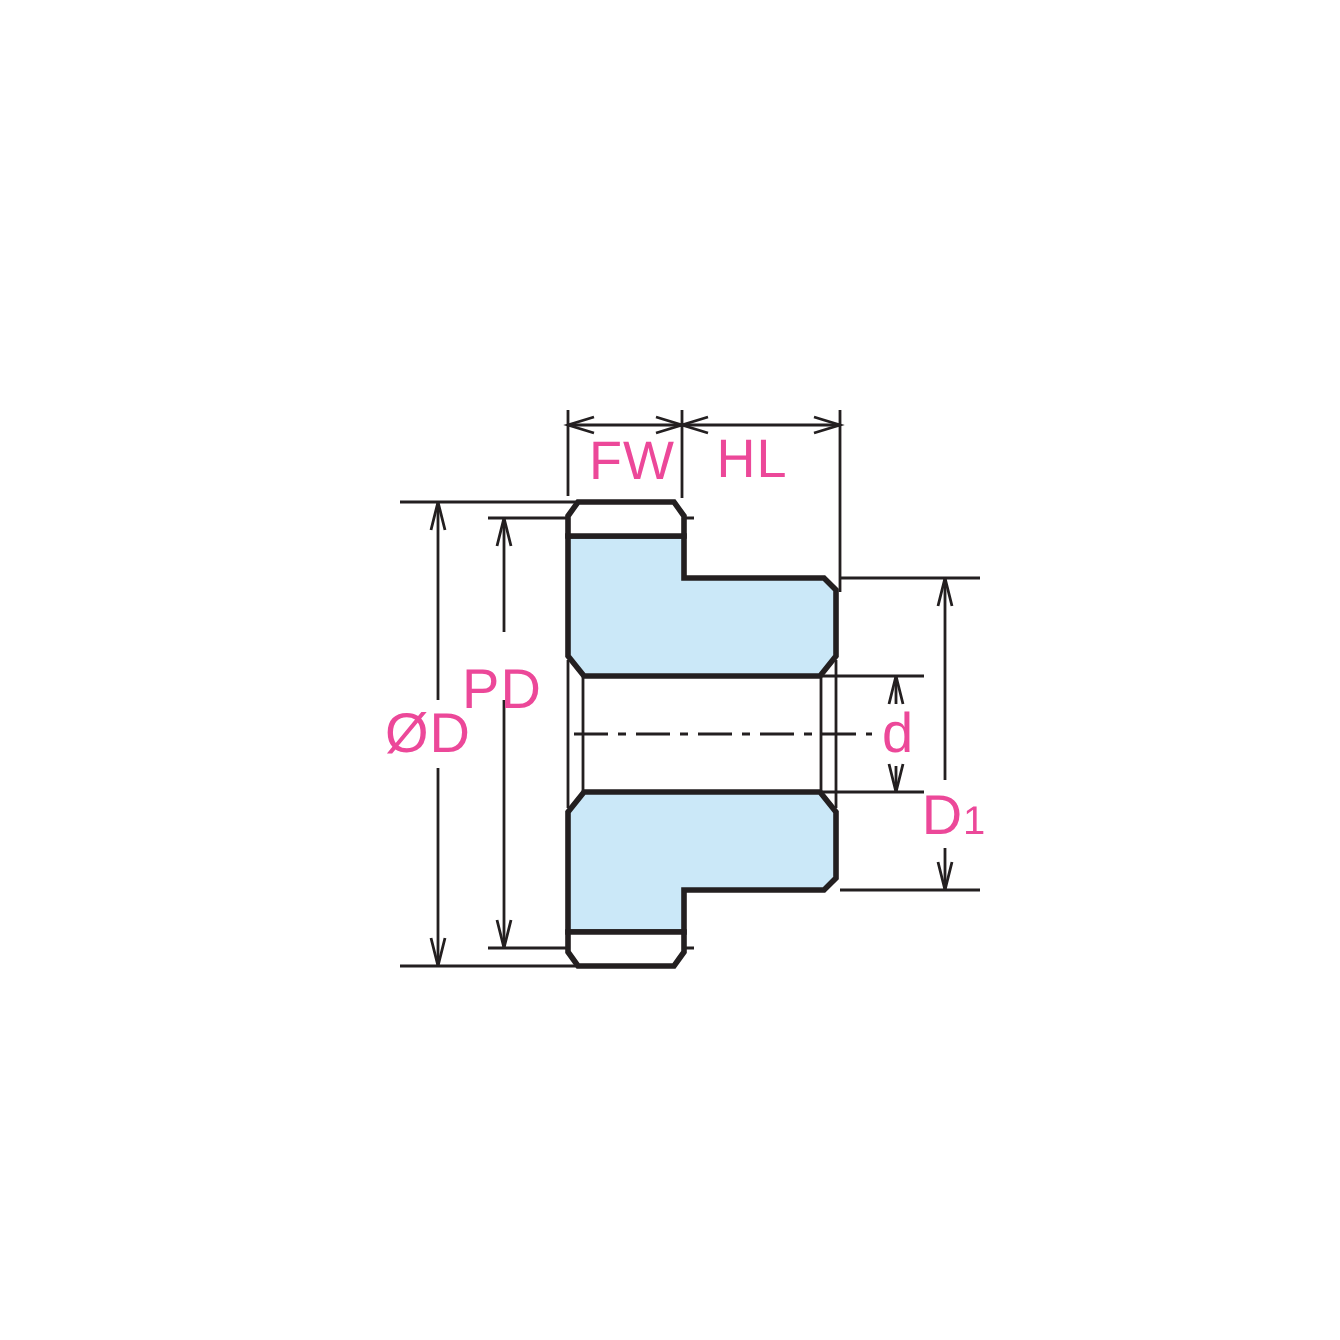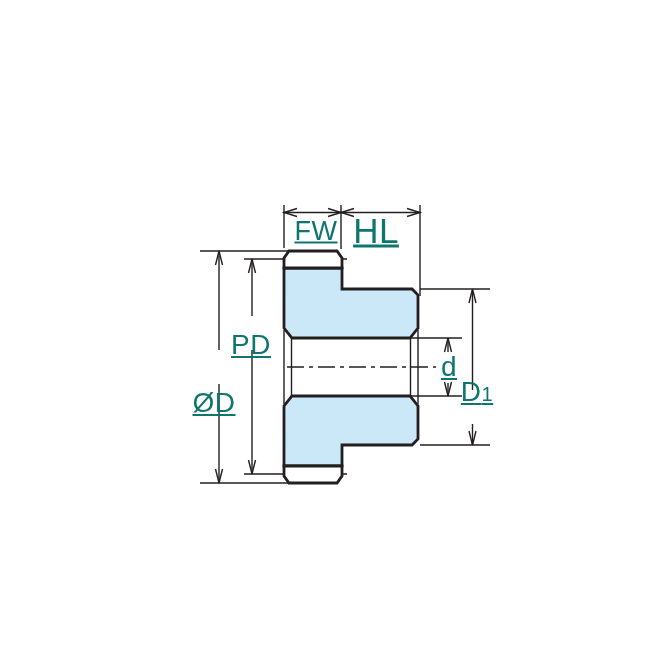--- a/index.html
+++ b/index.html
@@ -16,26 +16,25 @@
     overflow: hidden;
   }
   .canvas svg {
     position: absolute;
     left: 0;
     top: 0;
   }
   .dim-label {
     position: absolute;
     transform: translate(-50%, -50%);
-    color: #0f766e;
+    color: #ec4899;
     font-size: 28px;
     line-height: 1;
     white-space: nowrap;
     letter-spacing: 0.5px;
-    text-decoration: underline;
   }
   .dim-label .sub {
     font-size: 20px;
   }
 </style>
 </head>
 <body>
 
 <div class="canvas">
 
@@ -105,25 +104,25 @@
       <path d="M284,466 H342 V445 H412 L418,439 V406 L410,396 H292 L284,406 Z" fill="#cbe8f8"></path>
 
       <path d="M284,268 V258 L289,251 H337 L342,258 V268 Z" fill="#ffffff"></path>
 
       <path d="M284,466 V476 L289,483 H337 L342,476 V466 Z" fill="#ffffff"></path>
     </g>
   </svg>
 
   <div class="dim-label" style="left:316px; top:231px; font-size:27px;">FW</div>
 
-  <div class="dim-label" style="left:376px; top:230px; font-size:35px;">HL</div>
+  <div class="dim-label" style="left:376px; top:230px; font-size:27px;">HL</div>
 
   <div class="dim-label" style="left:251px; top:345px;">PD</div>
 
-  <div class="dim-label" style="left:214px; top:367px;margin-top:36px;">ØD</div>
+  <div class="dim-label" style="left:214px; top:367px;">ØD</div>
 
   <div class="dim-label" style="left:449px; top:367px;">d</div>
 
-  <div class="dim-label" style="left:477px; top:392px;">
+  <div class="dim-label" style="left:477px; top:408px;">
     <span>D</span><span class="sub">1</span>
   </div>
 
 </div>
 
 </body></html>

